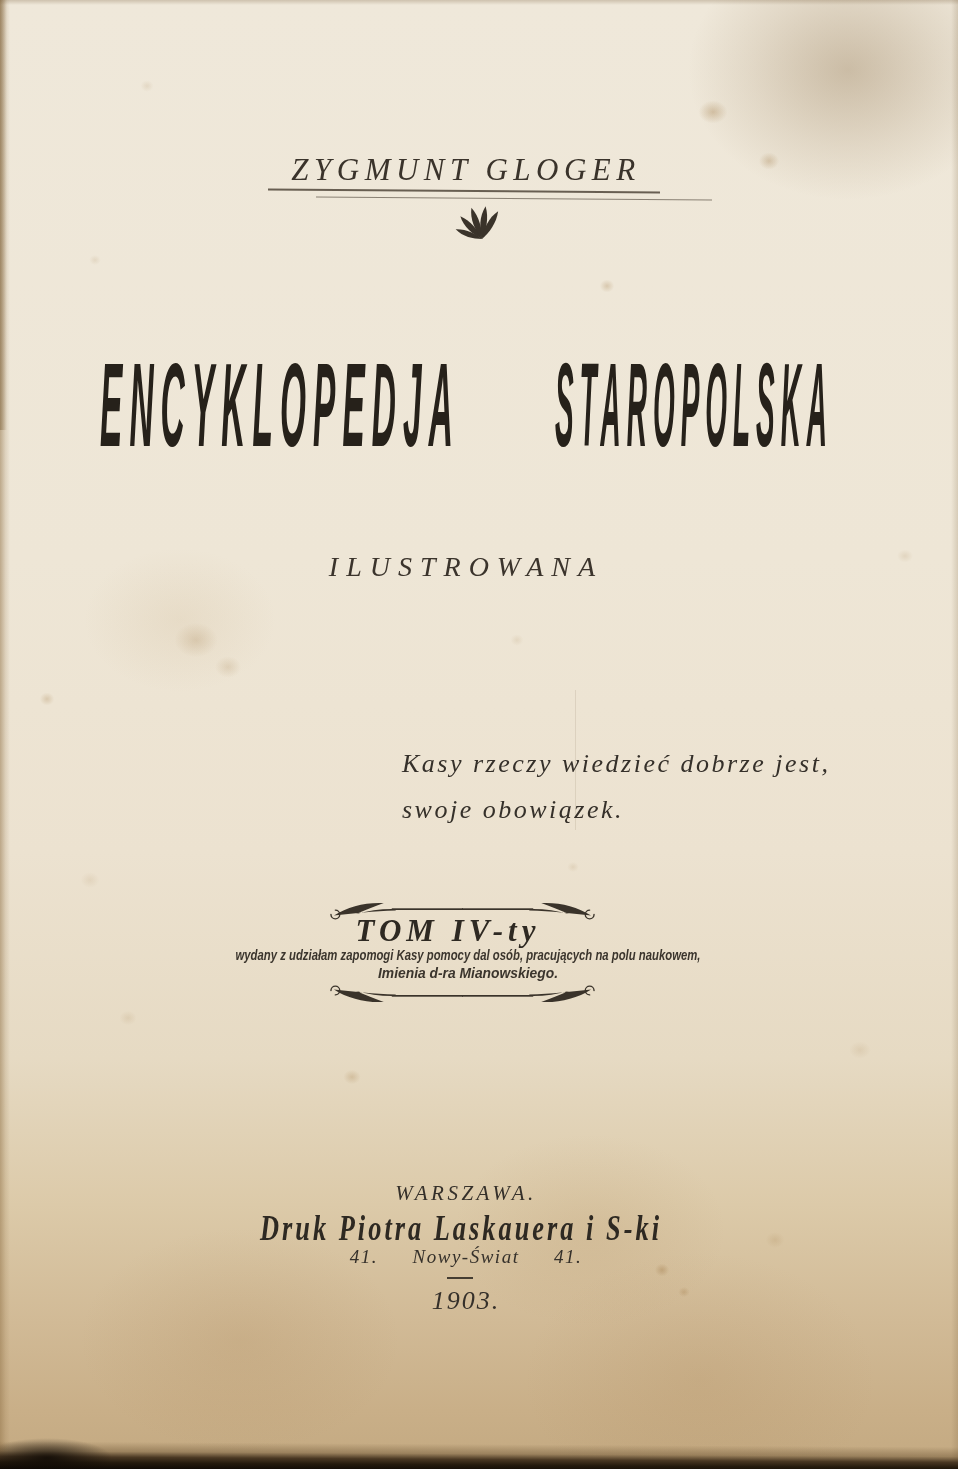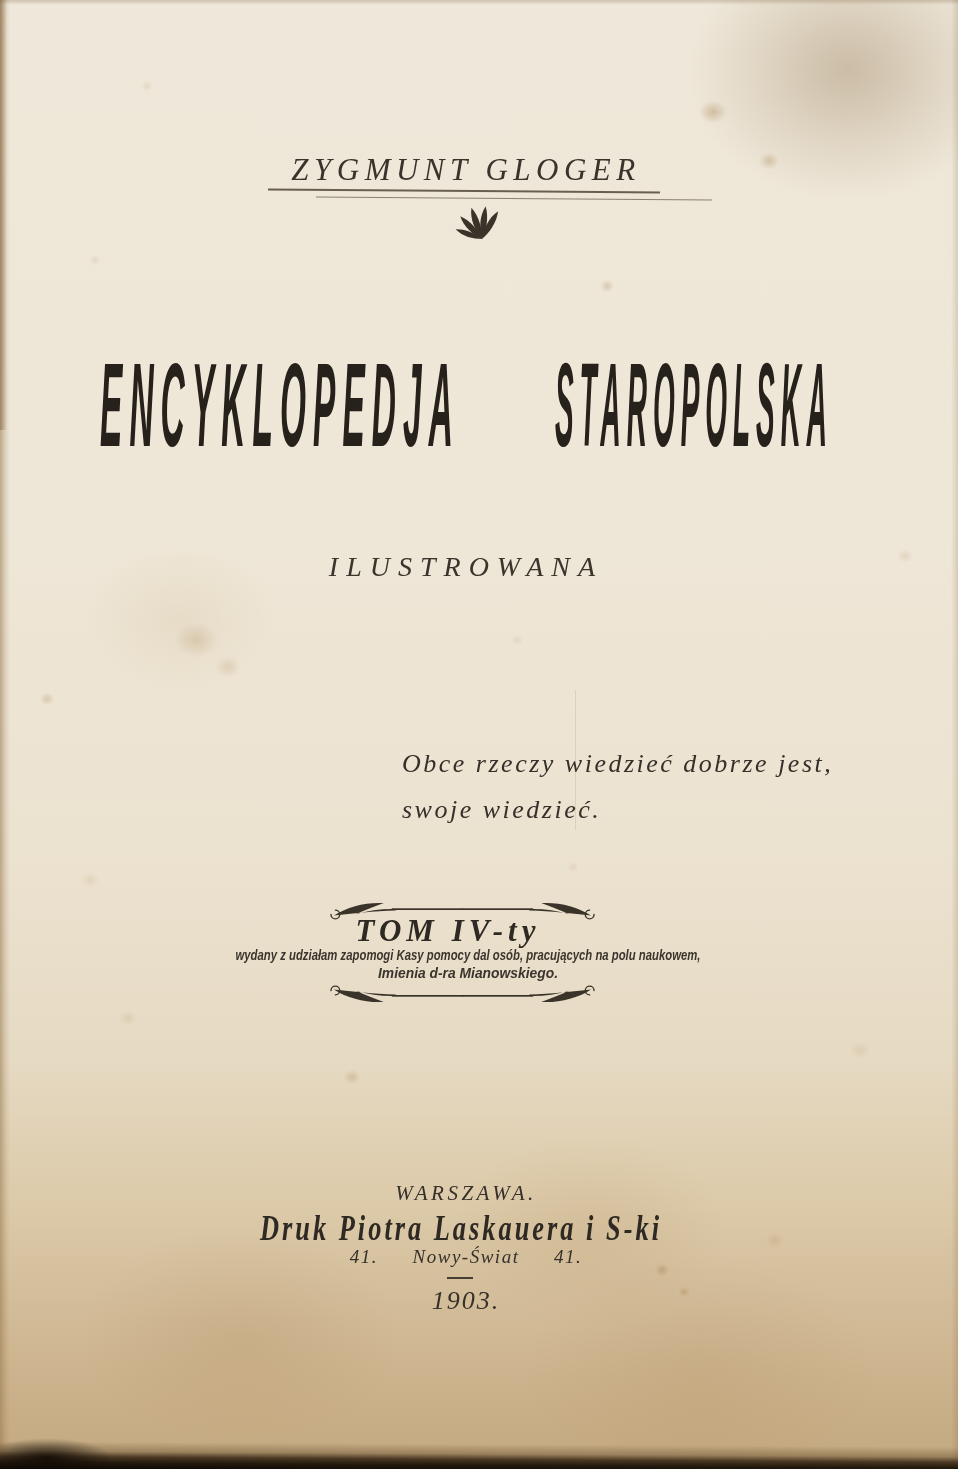--- a/index.html
+++ b/index.html
@@ -114,22 +114,22 @@
     </svg>
 
     <svg class="title-svg" width="958" height="125" viewBox="0 0 958 125">
       <text x="293" y="108" text-anchor="middle" textLength="360" lengthAdjust="spacingAndGlyphs" font-family="Liberation Sans, sans-serif" font-weight="bold" font-size="118" letter-spacing="25" fill="#26211a">ENCYKLOPEDJA</text>
       <text x="707" y="108" text-anchor="middle" textLength="278" lengthAdjust="spacingAndGlyphs" font-family="Liberation Sans, sans-serif" font-weight="bold" font-size="118" letter-spacing="25" fill="#26211a">STAROPOLSKA</text>
     </svg>
 
     <div class="centered subtitle">ILUSTROWANA</div>
 
     <div class="motto">
-      <div>Obce rzeczy wiedzieć dobrze jest,</div>
-      <div>swoje wiedzieć.</div>
+      <div>Kasy rzeczy wiedzieć dobrze jest,</div>
+      <div>swoje obowiązek.</div>
     </div>
 
     <svg class="flourish flourish-top" viewBox="0 0 286 22">
       <defs>
         <g id="flend">
           <path d="M11,15.5 a4.4,4.4 0 1 0 4.4,-4.4" fill="none" stroke="#3a332a" stroke-width="1.4" stroke-linecap="round"></path>
           <path d="M14,16.5 C28,7.5 46,3 64,4 C54,8 45,11 36,15 C49,11.5 63,9.5 76,10 L76,11.5 C54,12 32,14.5 14,16.5 Z" fill="#3a332a"></path>
           <rect x="72" y="9.3" width="71.5" height="1.7" fill="#3a332a"></rect>
         </g>
       </defs>

